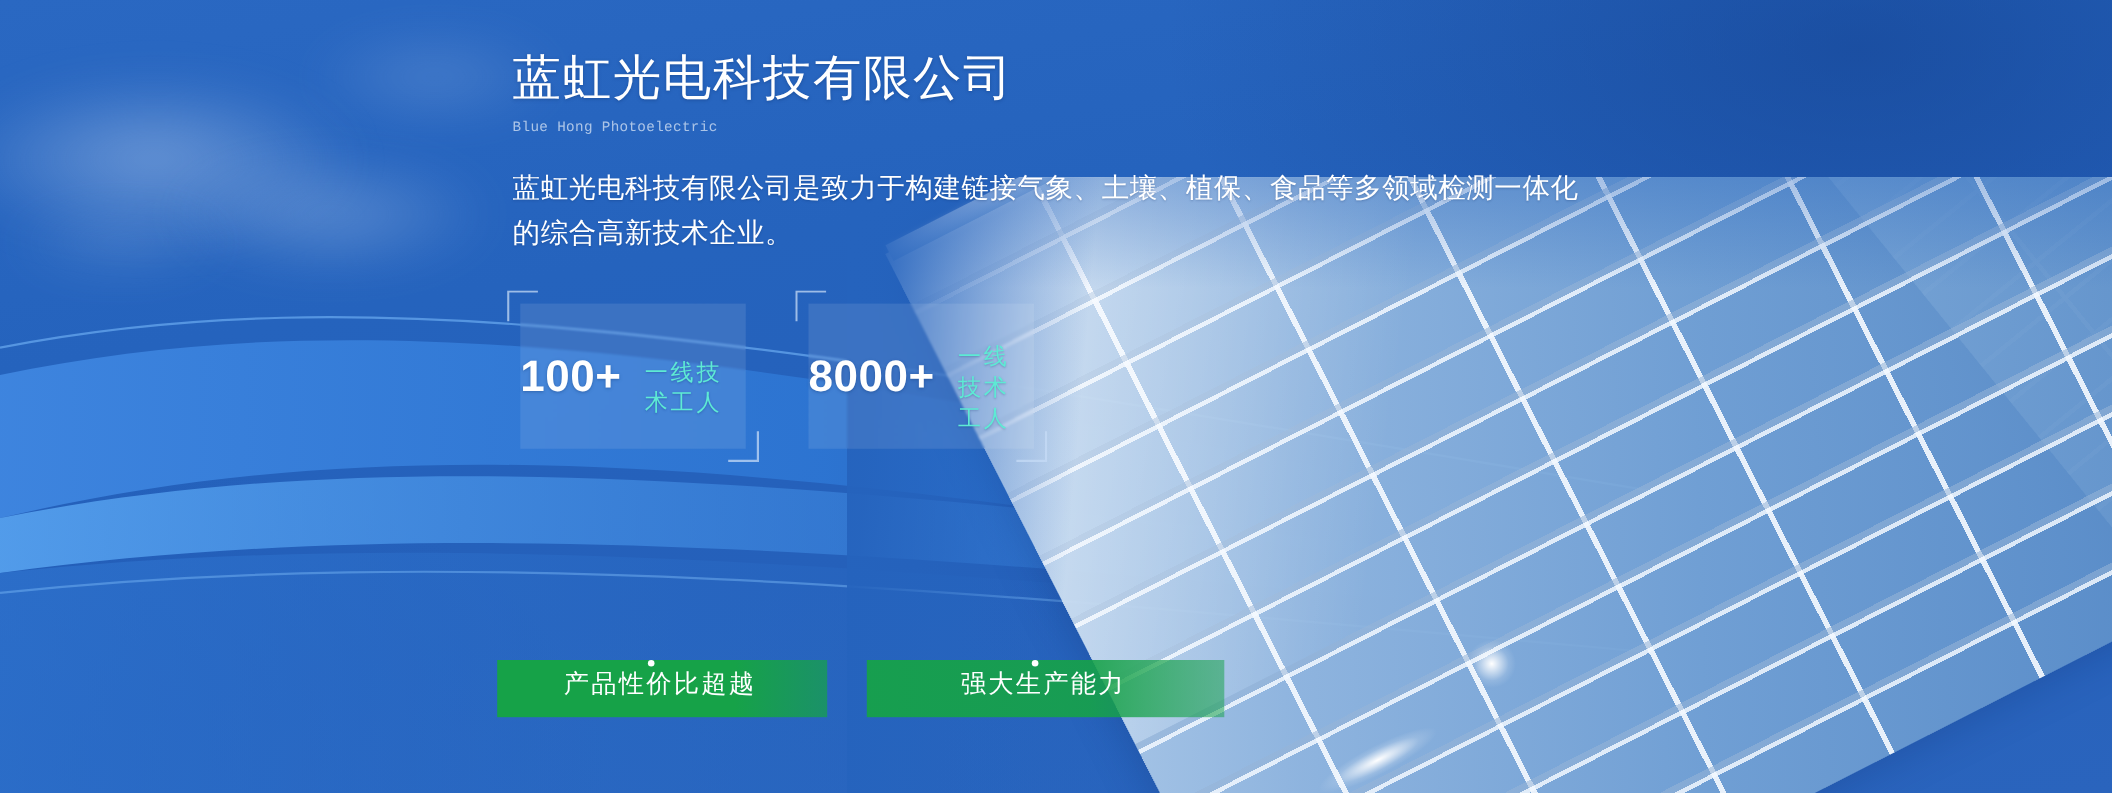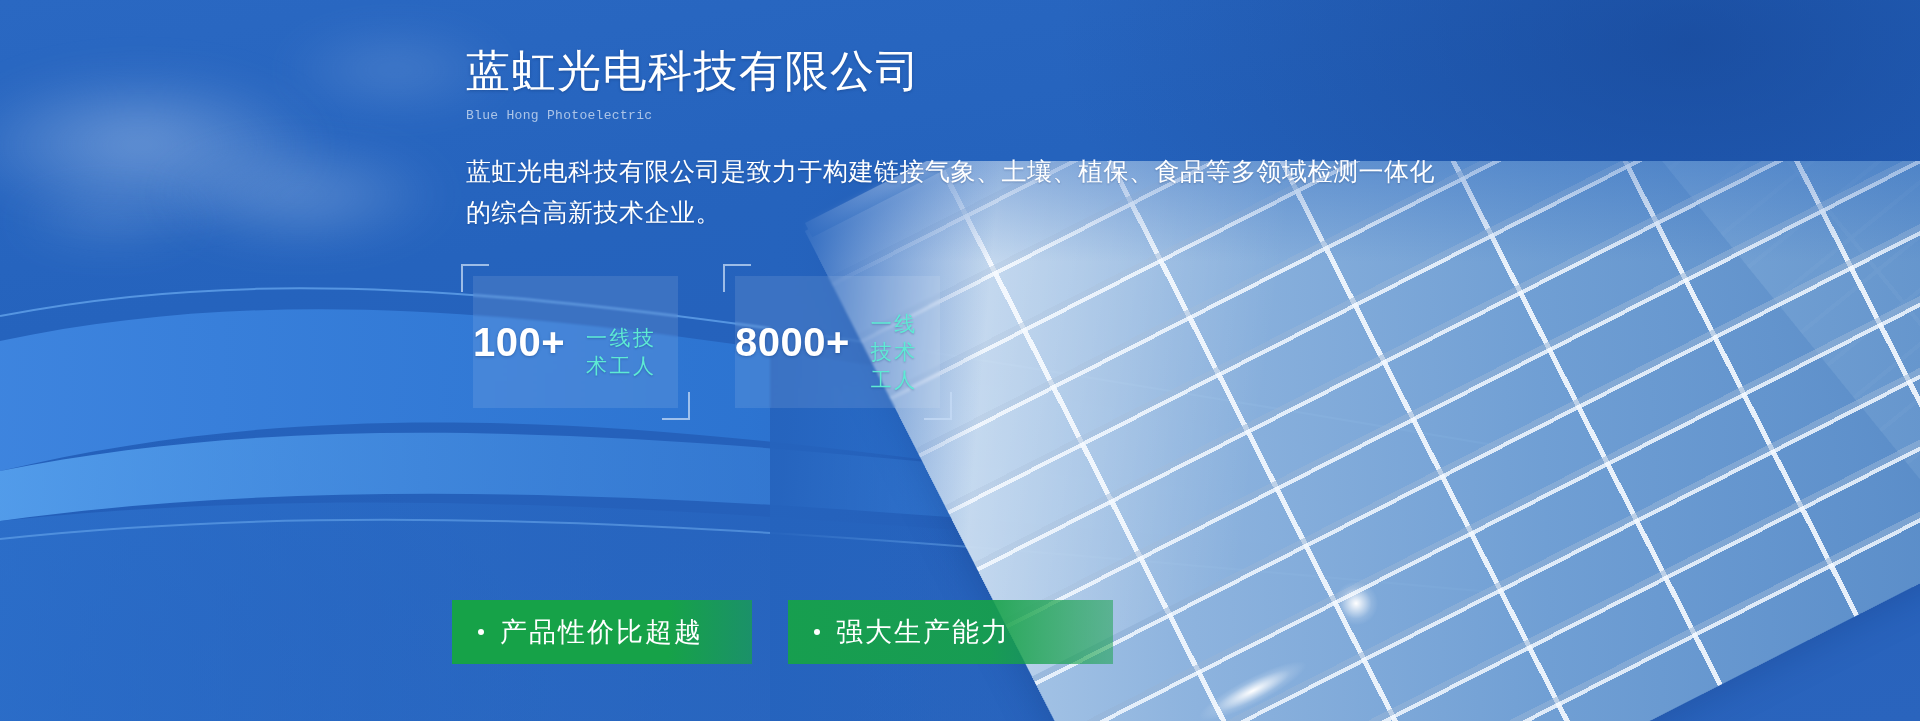--- a/index.html
+++ b/index.html
@@ -261,29 +261,30 @@
   .tags {
     position: absolute;
     left: 452px;
     top: 600px;
     display: flex;
     align-items: flex-start;
     z-index: 9;
   }
   .tag {
     position: relative;
-    height: 64px;
+    height: 52px;
     display: flex;
     align-items: center;
     box-sizing: border-box;
     padding: 0 30px 0 26px;
     color: #ffffff;
-    font-size: 27px;
+    font-size: 23px;
     letter-spacing: 2px;
     white-space: nowrap;
+    flex-direction: column;
   }
   .tag .dot {
     display: inline-block;
     width: 6px;
     height: 6px;
     border-radius: 50%;
     background: #ffffff;
     margin-right: 16px;
     flex: none;
   }

